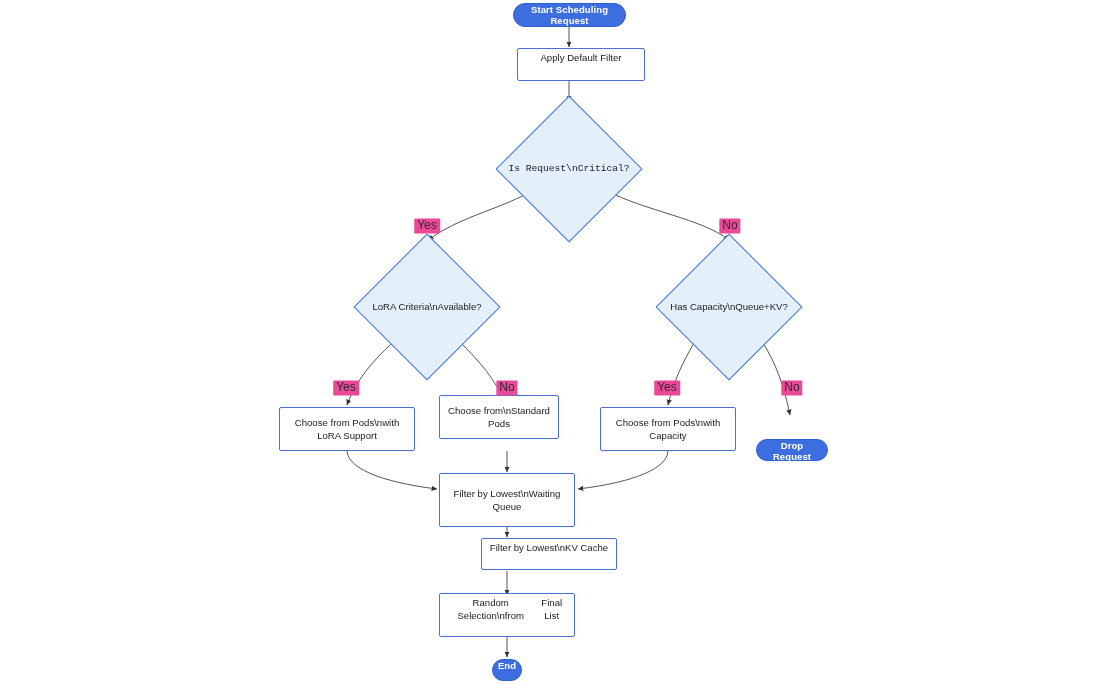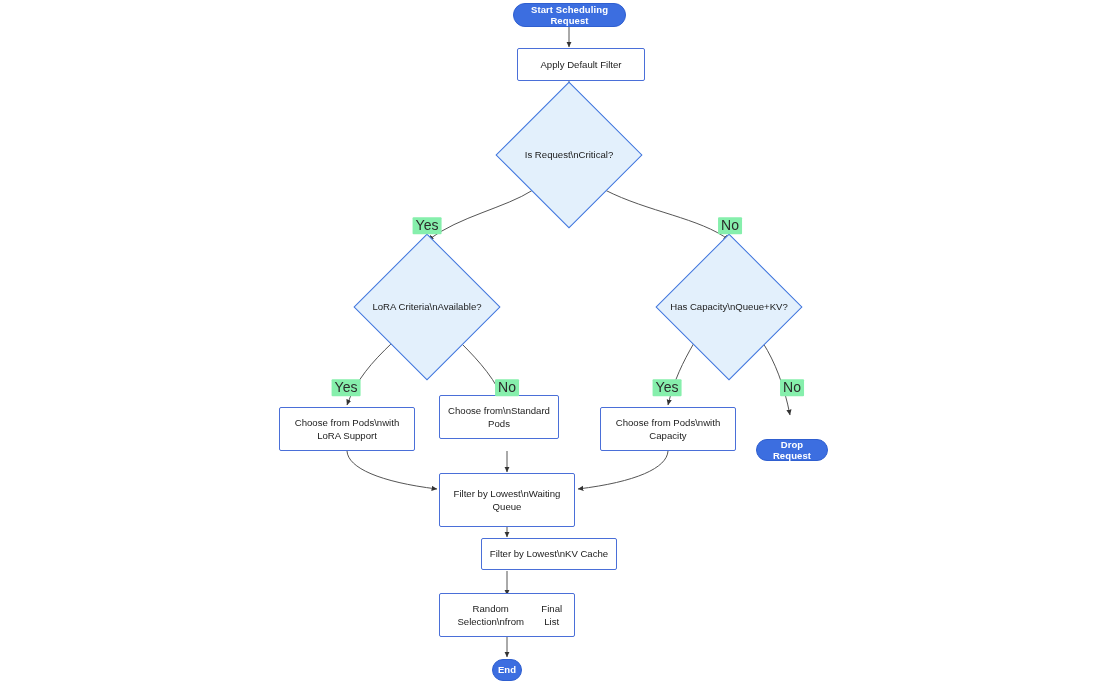--- a/index.html
+++ b/index.html
@@ -25,21 +25,20 @@
     left: 0;
     top: 0;
     width: 1103px;
     height: 685px;
     pointer-events: none;
   }
   .node {
     position: absolute;
     box-sizing: border-box;
     display: flex;
-    align-items: center;
     justify-content: center;
     text-align: center;
   }
   
   .node-terminal {
     background: #3c6ee0;
     border: 1px solid #2f5fd0;
     border-radius: 999px;
     color: #ffffff;
     font-size: 9.5px;
@@ -82,23 +81,23 @@
     width: 190px;
     text-align: center;
     font-size: 9.6px;
     line-height: 1.3;
     color: #1b1b1b;
     white-space: nowrap;
   }
   
   .edge-label {
     position: absolute;
-    background: #86efac;
+    background: #ec4899;
     color: #2b2b2b;
-    font-size: 14px;
+    font-size: 12px;
     line-height: 1.1;
     padding: 1px 3px;
     border-radius: 1px;
     white-space: nowrap;
     transform: translate(-50%, -50%);
   }
 </style>
 </head>
 <body>
 
@@ -144,21 +143,21 @@
   </svg>
 
   <div class="node node-terminal" style="left:513px; top:3px; width:113px; height:24px;">
     <span>Start Scheduling Request</span>
   </div>
 
   <div class="node node-process" style="left:517px; top:48px; width:128px; height:33px;">
     <span>Apply Default Filter</span>
   </div>
 
-  <div class="node node-decision" style="left:517px; top:103px;">
+  <div class="node node-decision" style="left:517px; top:117px;font-family:Liberation Mono, monospace;">
     <div class="diamond-shape"></div>
     <div class="diamond-text">Is Request\nCritical?</div>
   </div>
 
   <div class="node node-decision" style="left:375px; top:255px;">
     <div class="diamond-shape"></div>
     <div class="diamond-text">LoRA Criteria\nAvailable?</div>
   </div>
 
   <div class="node node-decision" style="left:677px; top:255px;">

